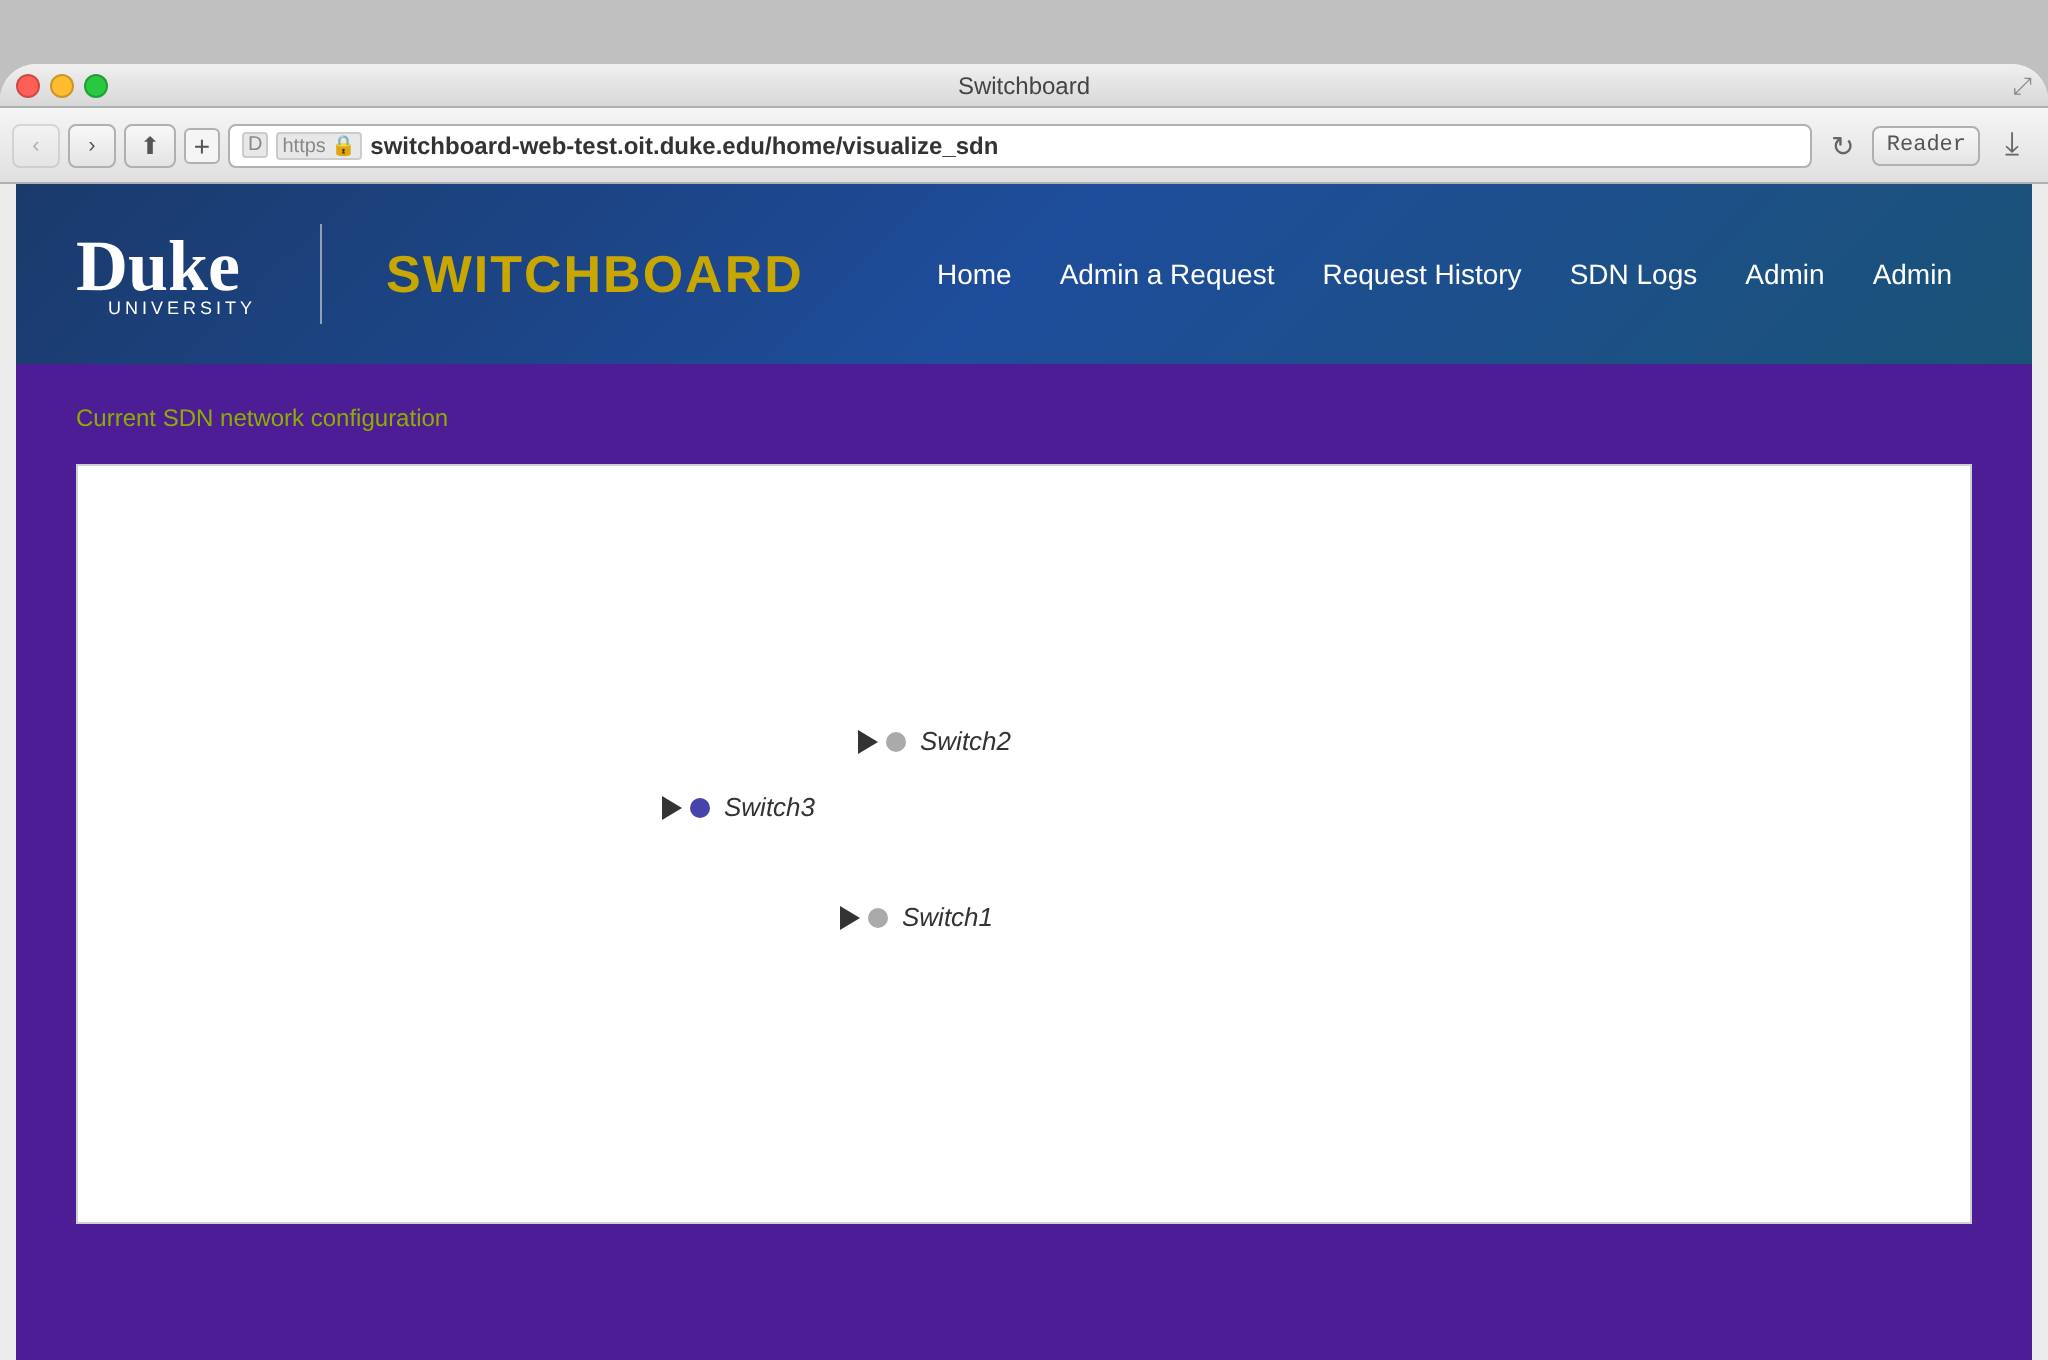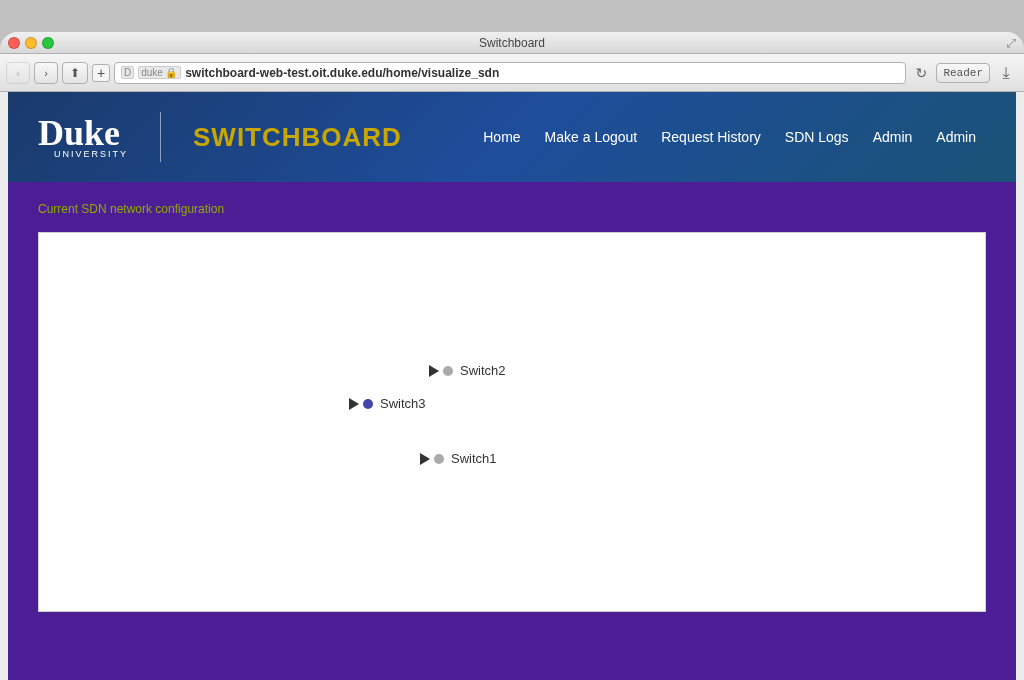--- a/index.html
+++ b/index.html
@@ -288,20 +288,21 @@
     }
 
     
     .switch-node {
       position: absolute;
       display: flex;
       align-items: center;
       gap: 4px;
       font-size: 13px;
       color: #333;
+      font-style: italic;
     }
   </style>
 </head>
 <body>
 
 <div class="browser-window">
 
   <div class="title-bar">
     <div class="window-controls">
       <div class="window-btn btn-close"></div>
@@ -321,21 +322,21 @@
     </div>
     <div class="toolbar-btn">
       <span>⬆</span>
     </div>
     <div class="plus-btn">
       <span>+</span>
     </div>
 
     <div class="address-bar">
       <span class="https-icon">D</span>
-      <span class="https-icon">duke 🔒</span>
+      <span class="https-icon">https 🔒</span>
       <span class="address-text">switchboard-web-test.oit.duke.edu/home/visualize_sdn</span>
     </div>
 
     <div class="refresh-btn">
       <span>↻</span>
     </div>
     <div class="reader-btn">
       <span>Reader</span>
     </div>
     <div class="download-btn">
@@ -350,39 +351,39 @@
         <div class="duke-logo">
           <span class="duke-name">Duke</span>
           <span class="duke-university">University</span>
         </div>
         <div class="logo-divider"></div>
         <span class="site-title">SWITCHBOARD</span>
       </div>
 
       <nav class="main-nav">
         <a class="nav-link">Home</a>
-        <a class="nav-link">Make a Logout</a>
+        <a class="nav-link">Admin a Request</a>
         <a class="nav-link">Request History</a>
         <a class="nav-link">SDN Logs</a>
         <a class="nav-link">Admin</a>
         <a class="nav-link">Admin</a>
       </nav>
     </div>
 
     <div class="page-body">
       <h2 class="section-title">Current SDN network configuration</h2>
 
       <div class="network-diagram" id="network-diagram">
 
       <div class="switch-node" style="left: 390px; top: 130px;">
       <span style="display:inline-block;width:0;height:0;border-top:6px solid transparent;border-bottom:6px solid transparent;border-left:10px solid #333;"></span>
       <span style="display:inline-block;width:10px;height:10px;border-radius:50%;background:#aaaaaa;"></span>
       <span style="font-size:13px;color:#333;margin-left:3px;">Switch2</span>
     </div>
-          <div class="switch-node" style="left: 310px; top: 163px; align-items: center;">
+          <div class="switch-node" style="left: 292px; top: 163px; align-items: center;">
       <span style="display:inline-block;width:0;height:0;border-top:6px solid transparent;border-bottom:6px solid transparent;border-left:10px solid #333;"></span>
       <span style="display:inline-block;width:10px;height:10px;border-radius:50%;background:#4444aa;"></span>
       <span style="font-size:13px;color:#333;margin-left:3px;">Switch3</span>
     </div>
           <div class="switch-node" style="left: 365px; top: 218px; padding-left: 16px;">
       <span style="display:inline-block;width:0;height:0;border-top:6px solid transparent;border-bottom:6px solid transparent;border-left:10px solid #333;"></span>
       <span style="display:inline-block;width:10px;height:10px;border-radius:50%;background:#aaaaaa;"></span>
       <span style="font-size:13px;color:#333;margin-left:3px;">Switch1</span>
     </div>
         </div>

